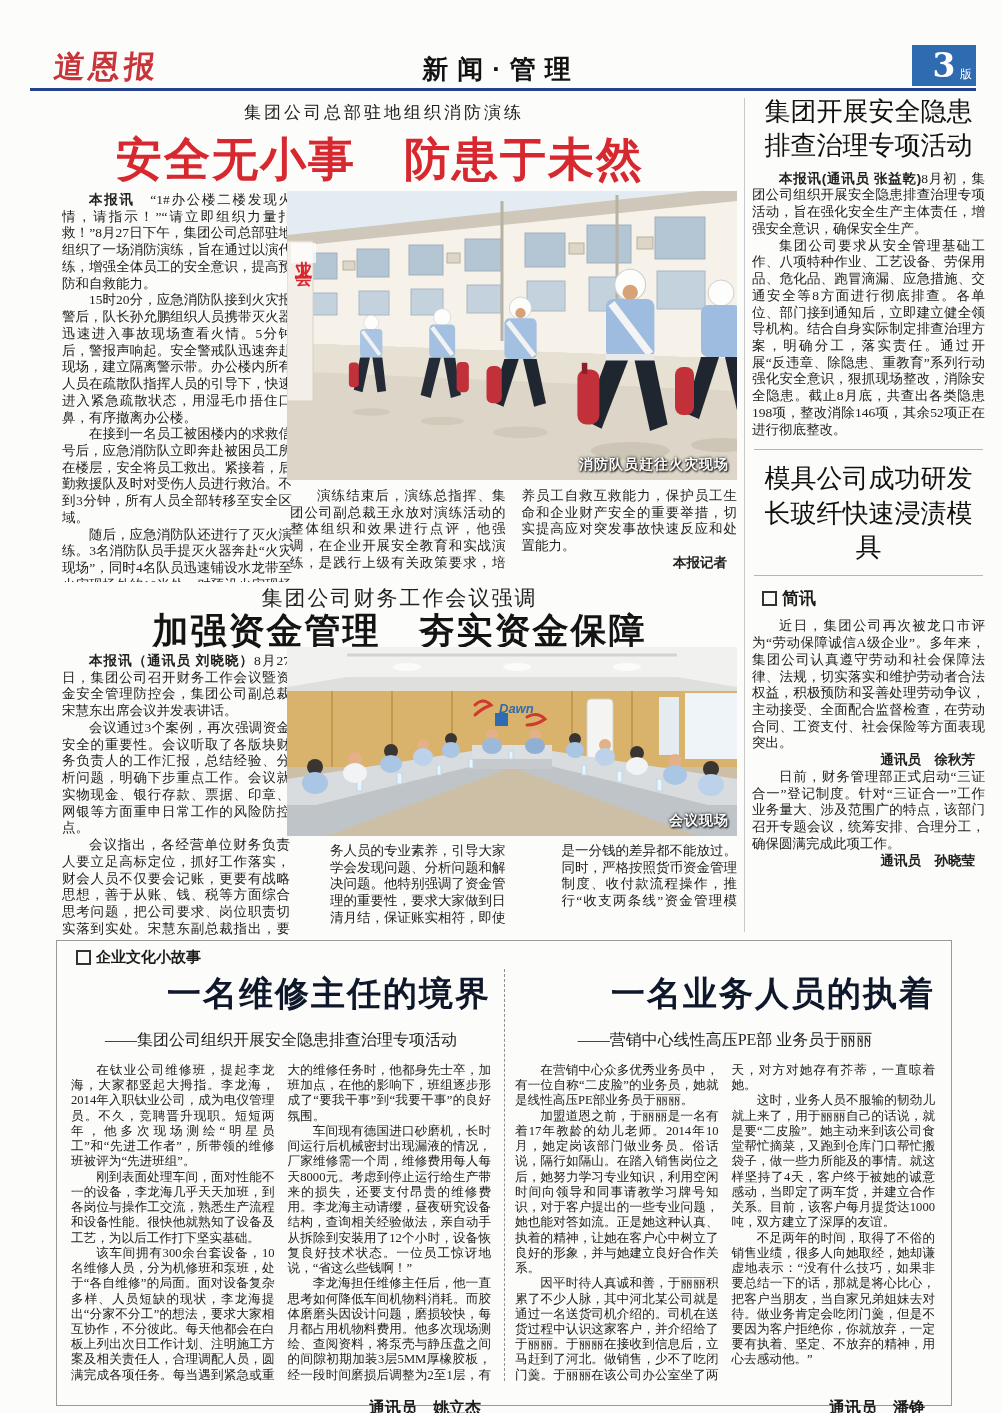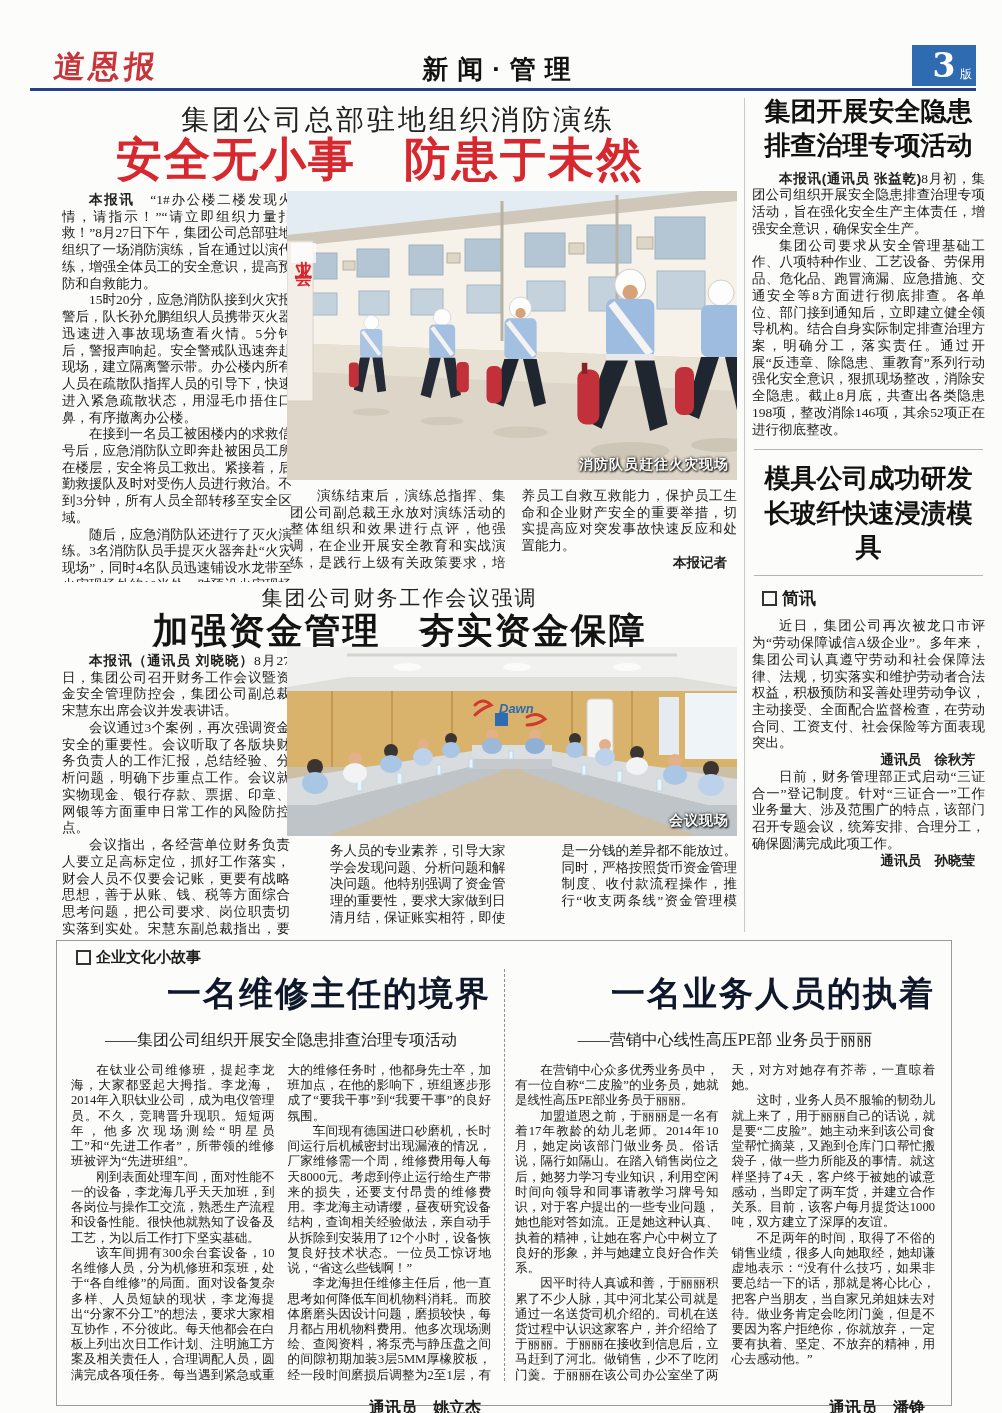--- a/index.html
+++ b/index.html
@@ -21,21 +21,21 @@
   .headline-blk{text-align:center;font-family:"Liberation Sans",sans-serif;font-weight:900;color:#141414;}
   .body-text{font-size:13.5px;line-height:1.24;text-align:justify;color:#212121;}
   .body-text p{margin:0;text-indent:2em;}
   .body-text p.noindent{text-indent:0;margin-left:40px;}
   .lead{font-family:"Liberation Sans",sans-serif;font-weight:700;}
   .cols2{column-count:2;column-gap:16px;}
   .byline{text-align:right;font-weight:700;font-family:"Liberation Sans",sans-serif;padding-right:10px;text-indent:0;}
   .clip{overflow:hidden;}
   
   .rightcol{left:752px;top:94px;width:233px;}
-  .rc-title{text-align:center;font-family:"Liberation Sans",sans-serif;font-weight:700;font-size:26px;
+  .rc-title{text-align:center;font-family:"Liberation Sans",sans-serif;font-weight:400;font-size:26px;
             line-height:1.32;color:#111;margin:0 0 8px 0;}
   .rc-hr{border:none;border-top:1px solid #b5b5b5;margin:11px 2px;}
   .brief-head{display:flex;align-items:center;font-family:"Liberation Sans",sans-serif;font-weight:700;
             font-size:17px;margin:2px 0 8px 0;padding-left:10px;}
   .sq{display:inline-block;width:11px;height:11px;border:2px solid #333;margin-right:5px;background:#fcfcfa;}
   .vrule{left:744px;top:98px;width:1px;height:834px;background:#c9c9c9;}
   
   .photo{background:#ccc;}
   .photo svg{display:block;}
   .caption{position:absolute;right:8px;bottom:6px;color:#fff;font-family:"Liberation Sans",sans-serif;
@@ -62,21 +62,21 @@
 <div class="page">
 
   <div class="abs masthead">道恩报</div>
   <div class="abs section-title">新闻·管理</div>
   <div class="abs pagebox">
     <span class="num">3</span>
     <span class="unit">版</span>
   </div>
   <div class="abs header-rule"></div>
 
-  <div class="abs kicker" style="left:78px;width:640px;top:101px;font-size:28px;letter-spacing:3px;">集团公司总部驻地组织消防演练</div>
+  <div class="abs kicker" style="left:64px;width:640px;top:101px;font-size:17px;letter-spacing:3px;">集团公司总部驻地组织消防演练</div>
   <div class="abs headline-red" style="left:30px;width:700px;top:129px;font-size:46px;letter-spacing:2px;">安全无小事　防患于未然</div>
 
   <div class="abs body-text clip" style="left:62px;top:192px;width:230px;height:390px;">
     <p><b class="lead">本报讯</b>　<span>“1#办公楼二楼发现火情，请指示！”“请立即组织力量扑救！”8月27日下午，集团公司总部驻地组织了一场消防演练，旨在通过以演代练，增强全体员工的安全意识，提高预防和自救能力。</span></p>
     <p>15时20分，应急消防队接到火灾报警后，队长孙允鹏组织人员携带灭火器迅速进入事故现场查看火情。5分钟后，警报声响起。安全警戒队迅速奔赴现场，建立隔离警示带。办公楼内所有人员在疏散队指挥人员的引导下，快速进入紧急疏散状态，用湿毛巾捂住口鼻，有序撤离办公楼。</p>
     <p>在接到一名员工被困楼内的求救信号后，应急消防队立即奔赴被困员工所在楼层，安全将员工救出。紧接着，后勤救援队及时对受伤人员进行救治。不到3分钟，所有人员全部转移至安全区域。</p>
     <p>随后，应急消防队还进行了灭火演练。3名消防队员手提灭火器奔赴“火灾现场”，同时4名队员迅速铺设水龙带至火灾现场外约10米处，对预设火灾现场进行扑救，大火瞬间被扑灭。</p>
   </div>
 
   <div class="abs photo" style="left:287px;top:191px;width:450px;height:289px;">

